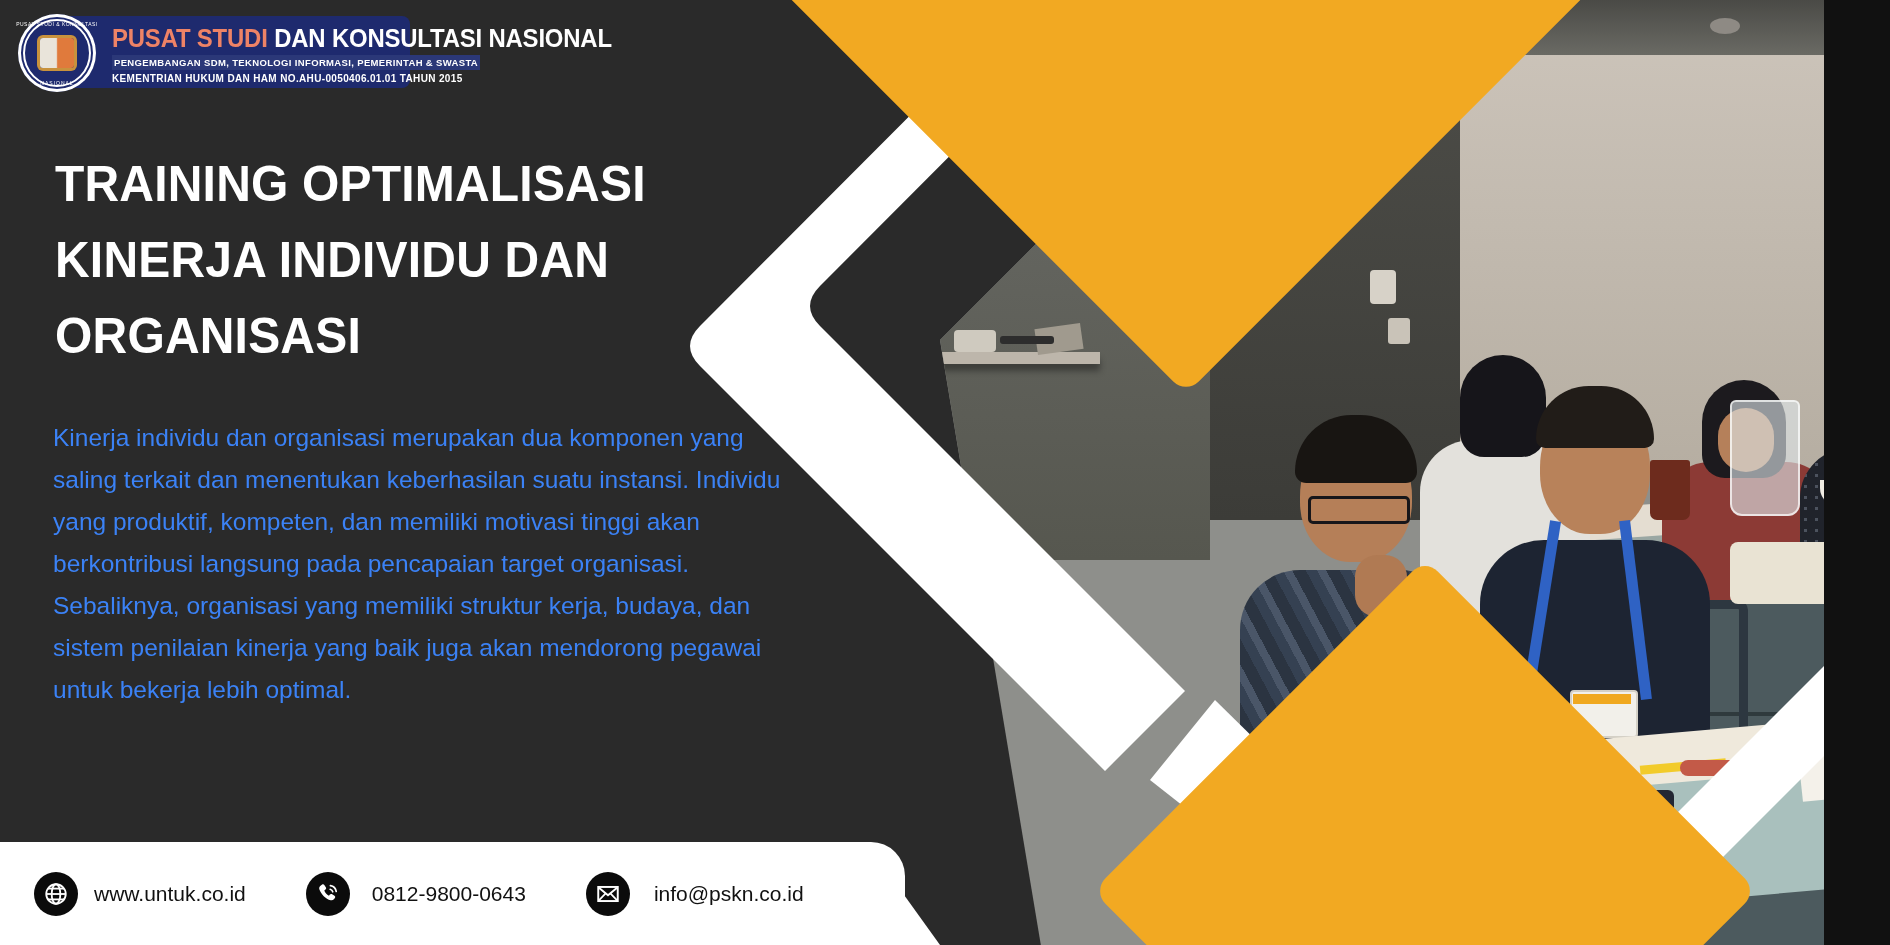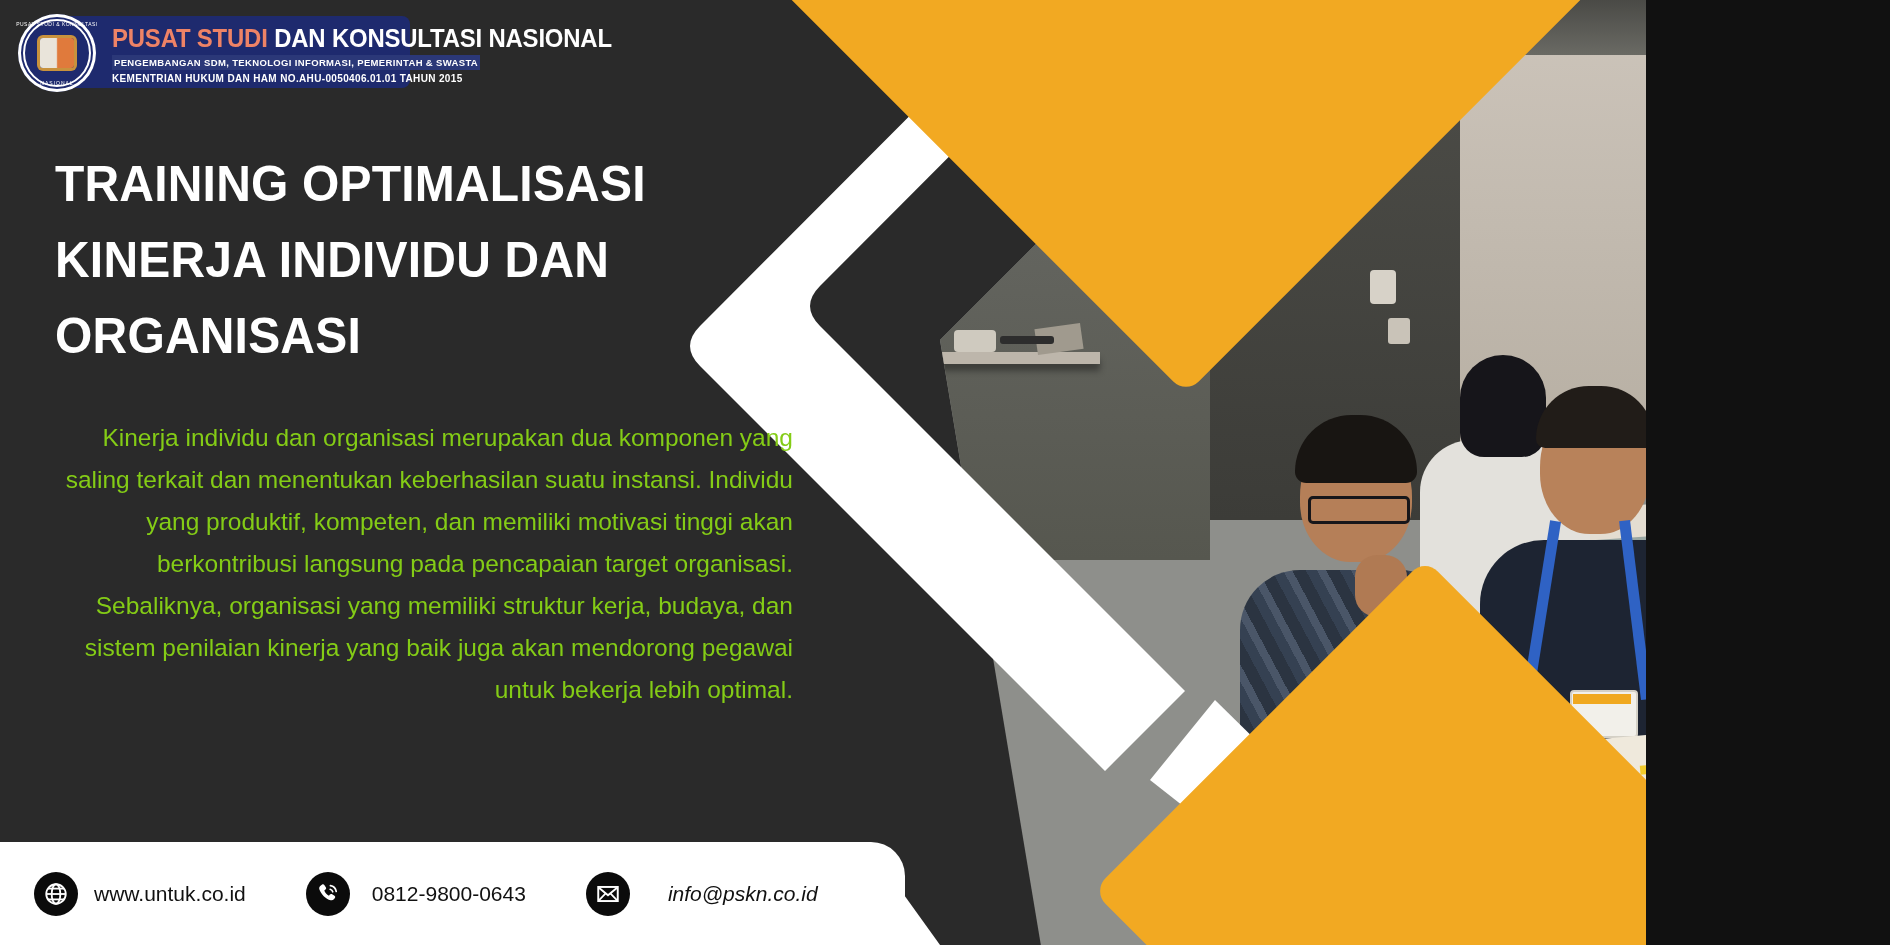--- a/index.html
+++ b/index.html
@@ -1,18 +1,18 @@
 <!DOCTYPE html>
 <html><head>
 <meta charset="utf-8">
 <style>
   html,body{margin:0;padding:0;background:#111;}
   #poster{
     position:relative;
-    width:1646px;height:945px;
+    width:1824px;height:945px;
     background:#2a2a2a;
     overflow:hidden;
     font-family:"Liberation Sans", sans-serif;
   }
 
   
   .photo-panel{
     position:absolute;
     left:940px;top:0;width:950px;height:945px;
     overflow:hidden;
@@ -168,23 +168,23 @@
     color:#fff;
     font-family:"Liberation Sans Narrow","Liberation Sans",sans-serif;
     font-weight:bold;font-size:50px;line-height:1.52;
     letter-spacing:.2px;
     text-transform:uppercase;
     transform:scaleX(.96);transform-origin:left top;
   }
   .headline span{display:block;}
   .body-copy{
     position:absolute;left:53px;top:392px;width:740px;
-    color:#84cc16;font-size:24.5px;line-height:1.72;
+    color:#3b82f6;font-size:24.5px;line-height:1.72;
     font-family:"Liberation Sans",sans-serif;
-    text-align:right;
+    text-align:left;
   }
 
   
   .footer{
     position:absolute;left:0;bottom:0;width:905px;height:103px;
     background:#ffffff;
     display:flex;align-items:center;
     border-top-right-radius:34px;
     z-index:12;
   }
@@ -200,21 +200,21 @@
     background:#0b0b0b;color:#fff;
     display:flex;align-items:center;justify-content:center;
     flex:0 0 auto;
   }
   .c-ico svg{display:block;}
   .c-txt{
     margin-left:16px;font-size:21px;color:#111;
     font-family:"Liberation Sans",sans-serif;white-space:nowrap;
   }
   .c-phone .c-txt{margin-left:22px;}
-  .c-mail .c-txt{margin-left:38px;font-style:italic;}
+  .c-mail .c-txt{margin-left:24px;}
   :root{
     --orange:#f2a922;
     --navy:#1e2a6e;
     --coral:#ee8366;
     --dark:#2a2a2a;
   }
 </style>
 </head>
 <body>
 

